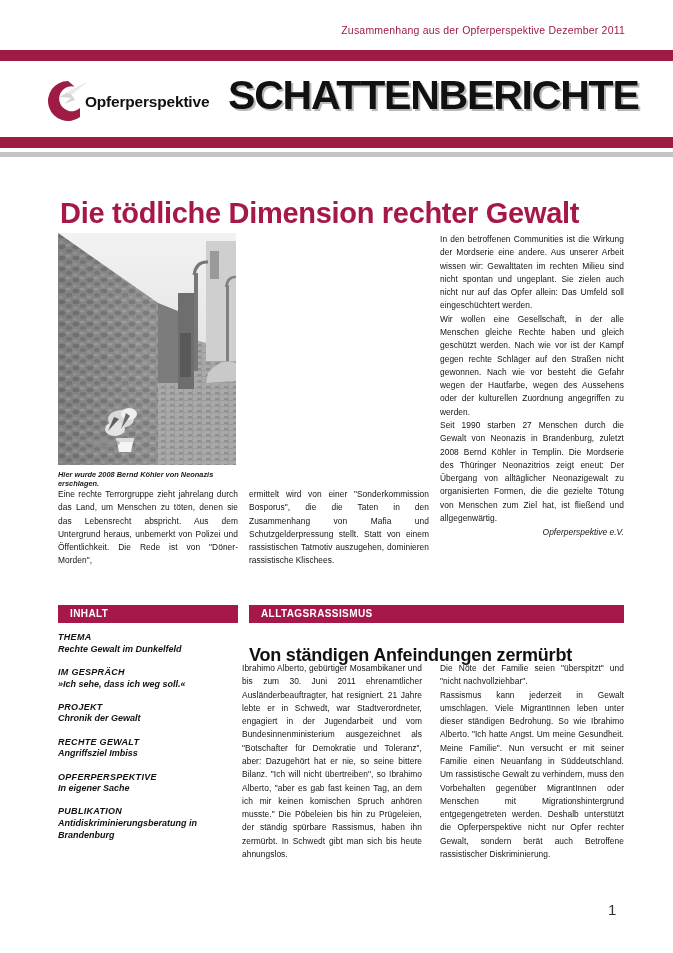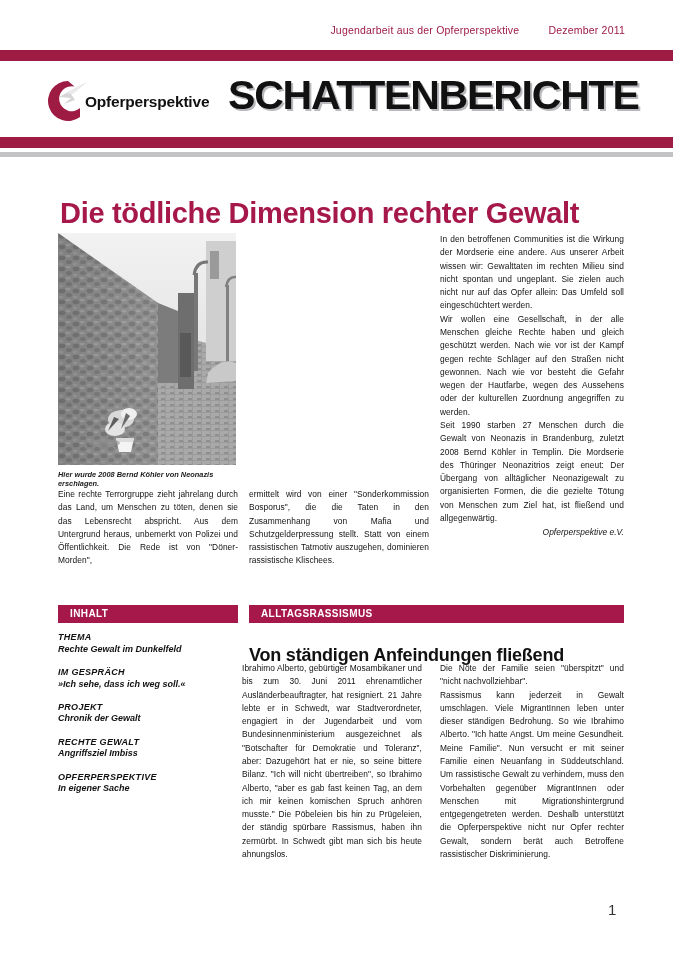--- a/index.html
+++ b/index.html
@@ -25,21 +25,20 @@
     width: 673px;
     height: 22px;
     text-align: right;
     padding-right: 48px;
     box-sizing: border-box;
     color: #9e1b44;
     font-size: 10.5px;
     letter-spacing: .2px;
   }
   .masthead-line .issue {
-    margin-left: 26px;
   }
 
   .bar-top {
     position: absolute;
     left: 0;
     top: 50px;
     width: 673px;
     height: 11px;
     background: #9e1b44;
   }
@@ -204,21 +203,21 @@
     left: 608px;
     top: 901px;
     font-size: 15px;
     color: #333;
   }
 </style>
 </head>
 <body>
 
 <div class="masthead-line">
-  <span>Jugendarbeit aus der Opferperspektive</span>
+  <span>Zusammenhang aus der Opferperspektive</span>
   <span class="issue">Dezember 2011</span>
 </div>
 
 <div class="bar-top"></div>
 
 <div class="logo-block">
   <span class="logo-mark">
     <svg viewBox="0 0 42 42" width="42" height="42" aria-hidden="true">
       <path d="M21 1 A20 20 0 1 0 33 37 L33 28 A12.5 12.5 0 1 1 27.5 6.5 Z" fill="#9e1b44"></path>
       <path d="M40 2 L12 17 L24 18 L17 24 L28 20 L24 14 Z" fill="#d6d6d8"></path>
@@ -323,23 +322,27 @@
     <div class="toc-title">Chronik der Gewalt</div>
   </div>
   <div class="toc-item">
     <div class="toc-kicker">RECHTE GEWALT</div>
     <div class="toc-title">Angriffsziel Imbiss</div>
   </div>
   <div class="toc-item">
     <div class="toc-kicker">OPFERPERSPEKTIVE</div>
     <div class="toc-title">In eigener Sache</div>
   </div>
+  <div class="toc-item">
+    <div class="toc-kicker">PUBLIKATION</div>
+    <div class="toc-title">Antidiskriminierungsberatung in Brandenburg</div>
+  </div>
 </nav>
 
-<h2 class="sub-headline">Von ständigen Anfeindungen fließend</h2>
+<h2 class="sub-headline">Von ständigen Anfeindungen zermürbt</h2>
 
 <div class="col" id="alltag-col-1">
   <p>Ibrahimo Alberto, gebürtiger Mosambikaner und bis zum 30. Juni 2011 ehrenamtlicher Ausländerbeauftragter, hat resigniert. 21 Jahre lebte er in Schwedt, war Stadtverordneter, engagiert in der Jugendarbeit und vom Bundesinnenministerium ausgezeichnet als "Botschafter für Demokratie und Toleranz", aber: Dazugehört hat er nie, so seine bittere Bilanz. "Ich will nicht übertreiben", so Ibrahimo Alberto, "aber es gab fast keinen Tag, an dem ich mir keinen komischen Spruch anhören musste." Die Pöbeleien bis hin zu Prügeleien, der ständig spürbare Rassismus, haben ihn zermürbt. In Schwedt gibt man sich bis heute ahnungslos.</p>
 </div>
 
 <div class="col" id="alltag-col-2">
   <p>Die Nöte der Familie seien "überspitzt" und "nicht nachvollziehbar".</p>
   <p>Rassismus kann jederzeit in Gewalt umschlagen. Viele MigrantInnen leben unter dieser ständigen Bedrohung. So wie Ibrahimo Alberto. "Ich hatte Angst. Um meine Gesundheit. Meine Familie". Nun versucht er mit seiner Familie einen Neuanfang in Süddeutschland. Um rassistische Gewalt zu verhindern, muss den Vorbehalten gegenüber MigrantInnen oder Menschen mit Migrationshintergrund entgegengetreten werden. Deshalb unterstützt die Opferperspektive nicht nur Opfer rechter Gewalt, sondern berät auch Betroffene rassistischer Diskriminierung.</p>
 </div>
 

